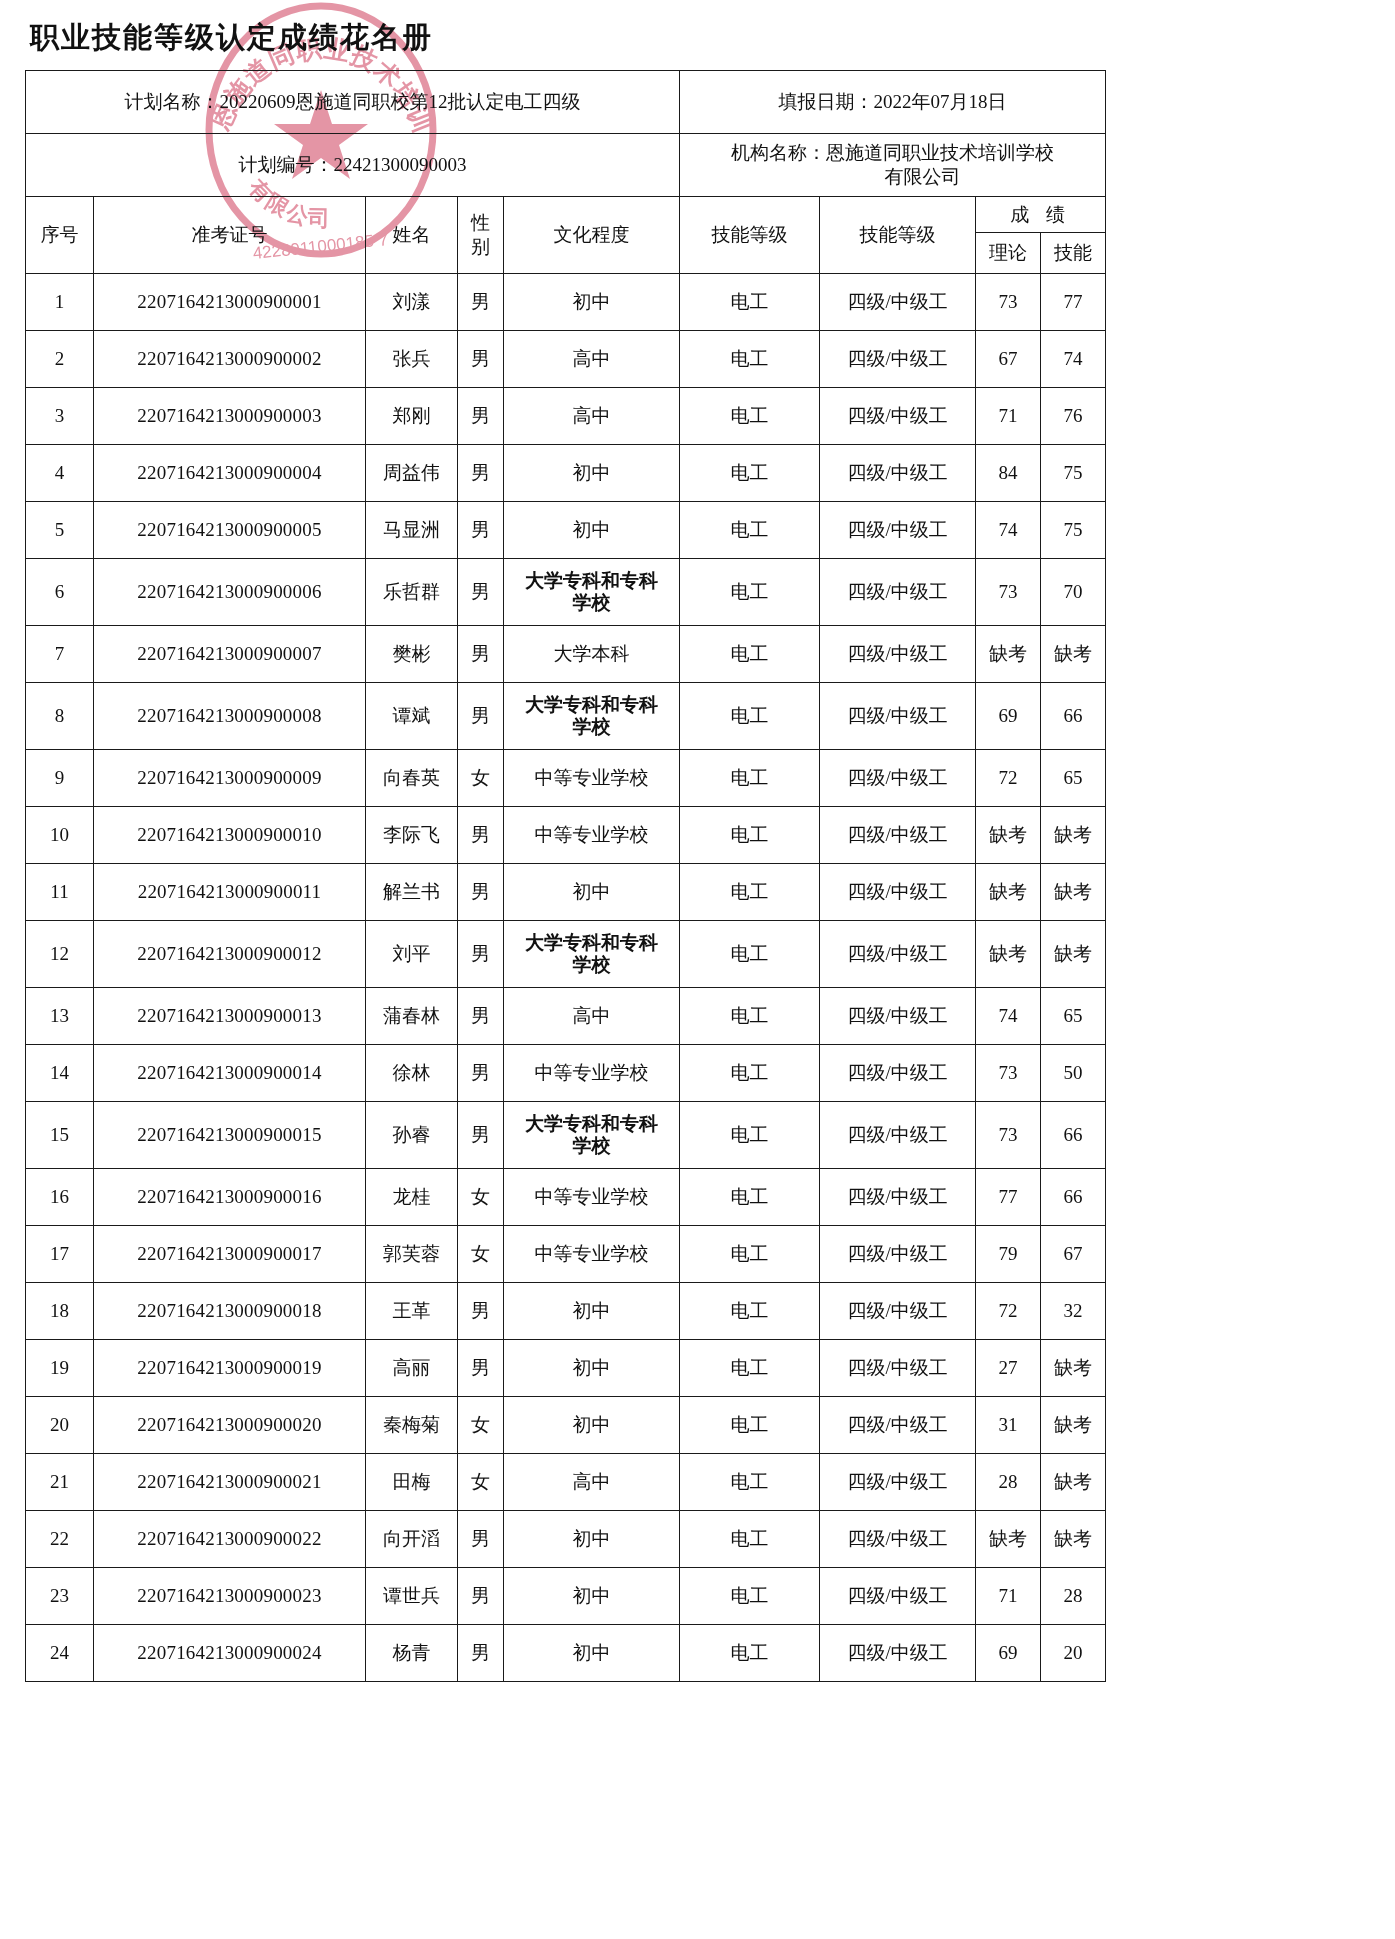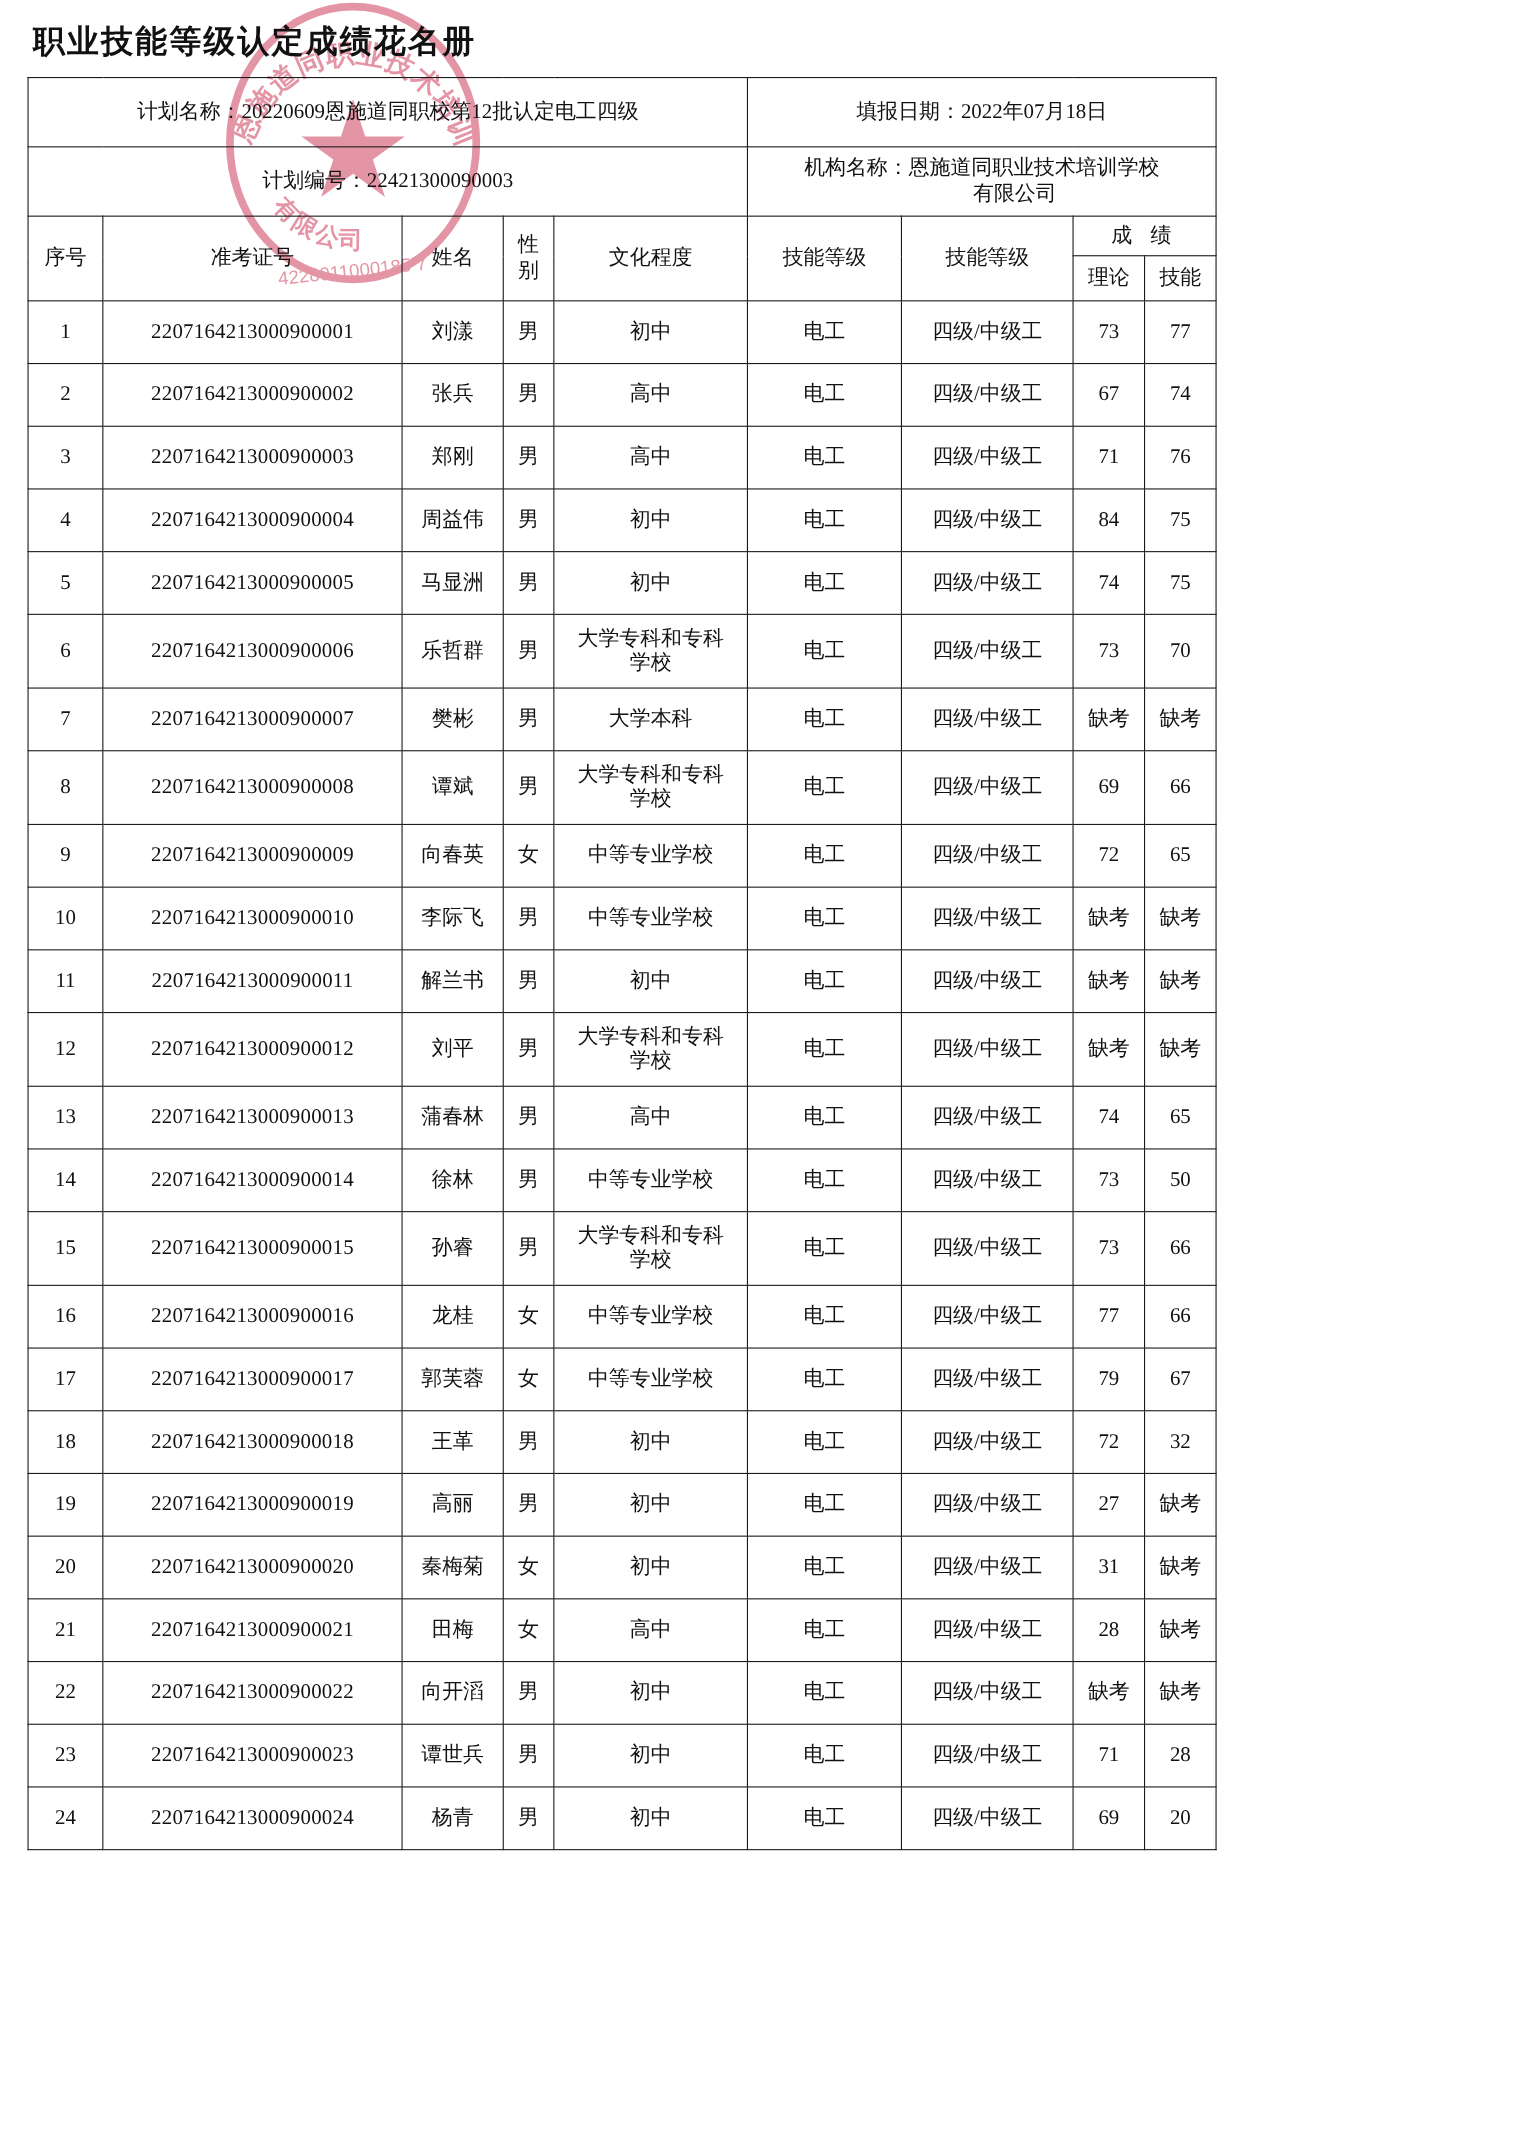--- a/index.html
+++ b/index.html
@@ -91,21 +91,21 @@
   }
   .score-sub{
     font-size:19px;
     height:34px;
   }
   td.num{font-size:20px;}
   td.cert{font-size:20px;letter-spacing:0.2px;margin-top:26px;}
   td.name{font-size:20px;}
   td.row-cell{height:52px;}
   td.row-cell2{height:62px;}
-  .edu2{line-height:1.15;}
+  .edu2{line-height:1.15;font-weight:bold;}
   
   col.c-no{width:68px;}
   col.c-cert{width:272px;}
   col.c-name{width:92px;}
   col.c-sex{width:46px;}
   col.c-edu{width:176px;}
   col.c-job{width:140px;}
   col.c-lvl{width:156px;}
   col.c-th{width:65px;}
   col.c-sk{width:65px;}

